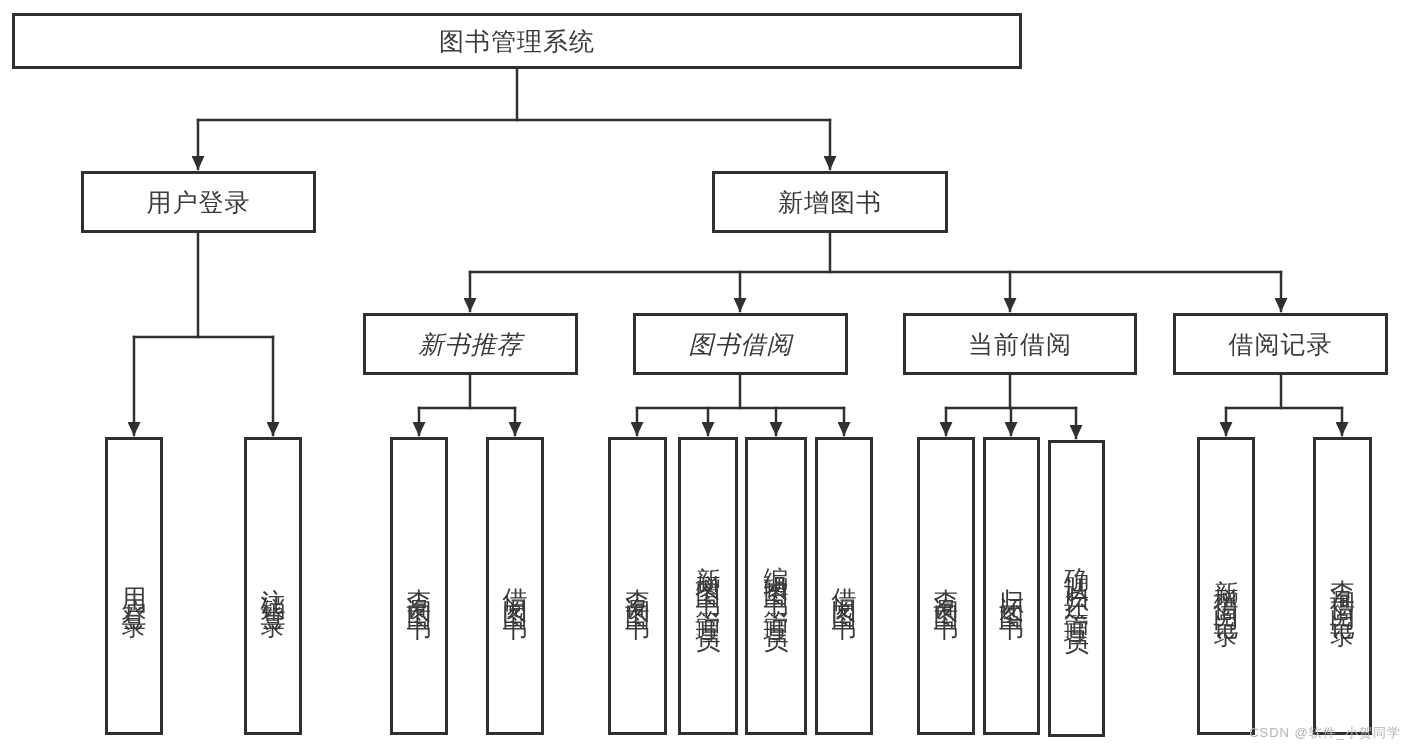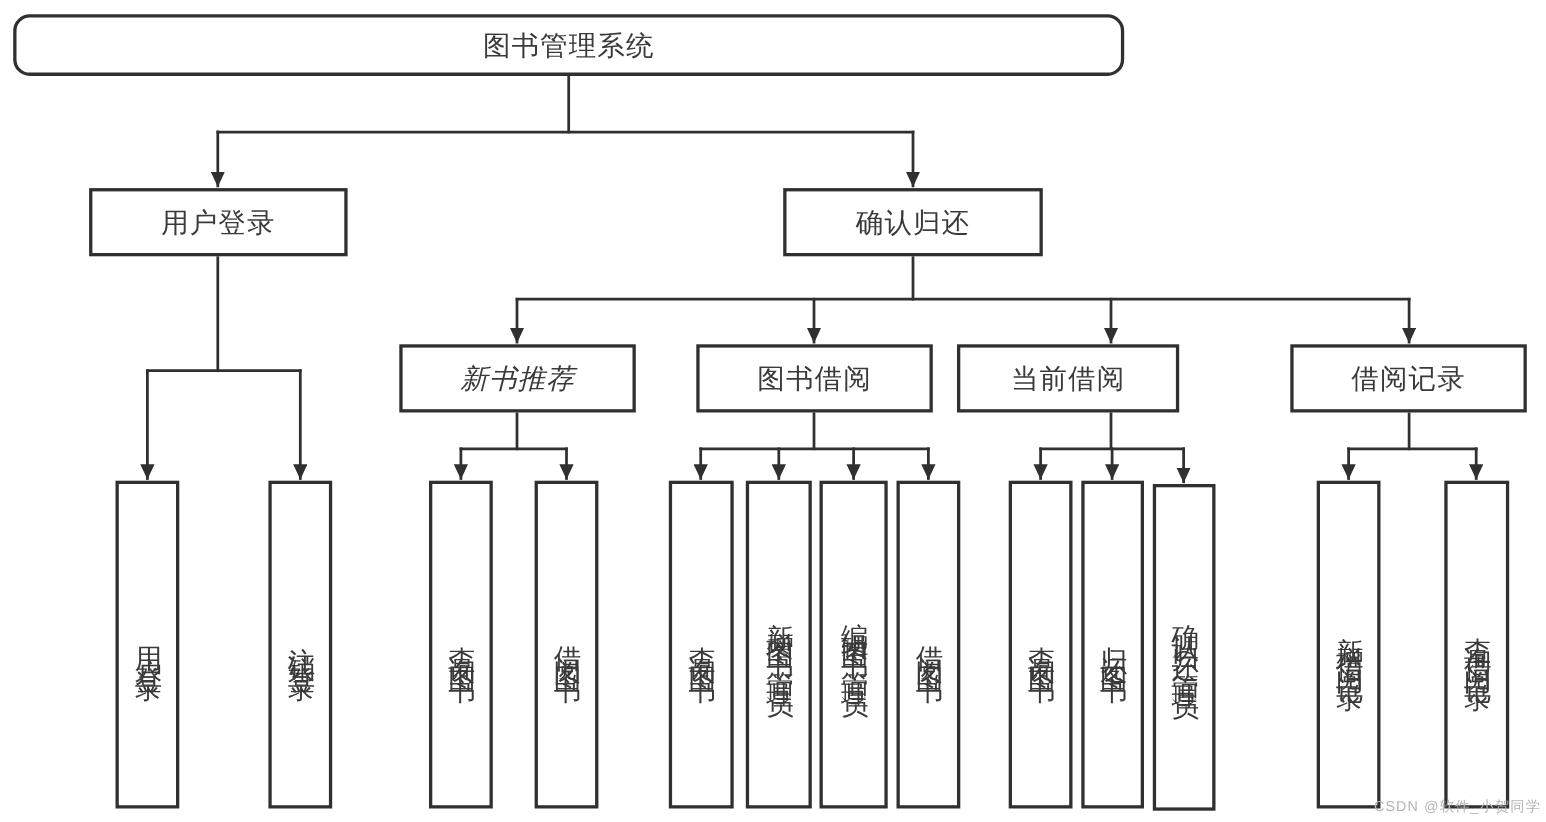--- a/index.html
+++ b/index.html
@@ -104,38 +104,38 @@
       <path d="M1011 408 V435" marker-end="url(#arrow)"></path>
       <path d="M1076 408 V438" marker-end="url(#arrow)"></path>
 
       <path d="M1281 375 V408"></path>
       <path d="M1226 408 H1342"></path>
       <path d="M1226 408 V435" marker-end="url(#arrow)"></path>
       <path d="M1342 408 V435" marker-end="url(#arrow)"></path>
     </g>
   </svg>
 
-  <div class="node h" style="left:12px; top:13px; width:1010px; height:56px;border-radius:15px;">
+  <div class="node h" style="left:12px; top:13px; width:1010px; height:56px;">
     <span>图书管理系统</span>
   </div>
 
   <div class="node h" style="left:81px; top:171px; width:235px; height:62px;">
     <span>用户登录</span>
   </div>
   <div class="node h" style="left:712px; top:171px; width:236px; height:62px;">
-    <span>确认归还</span>
+    <span>新增图书</span>
   </div>
 
   <div class="node h" style="left:363px; top:313px; width:215px; height:62px;font-style:italic;">
     <span>新书推荐</span>
   </div>
-  <div class="node h" style="left:633px; top:313px; width:215px; height:62px;">
+  <div class="node h" style="left:633px; top:313px; width:215px; height:62px;font-style:italic;">
     <span>图书借阅</span>
   </div>
-  <div class="node h" style="left:870px; top:313px; width:202px; height:62px;">
+  <div class="node h" style="left:903px; top:313px; width:234px; height:62px;">
     <span>当前借阅</span>
   </div>
   <div class="node h" style="left:1173px; top:313px; width:215px; height:62px;">
     <span>借阅记录</span>
   </div>
 
   <div class="node v" style="left:105px; top:437px; width:58px; height:298px;">
     <span>用户登录</span>
   </div>
   <div class="node v" style="left:244px; top:437px; width:58px; height:298px;">

